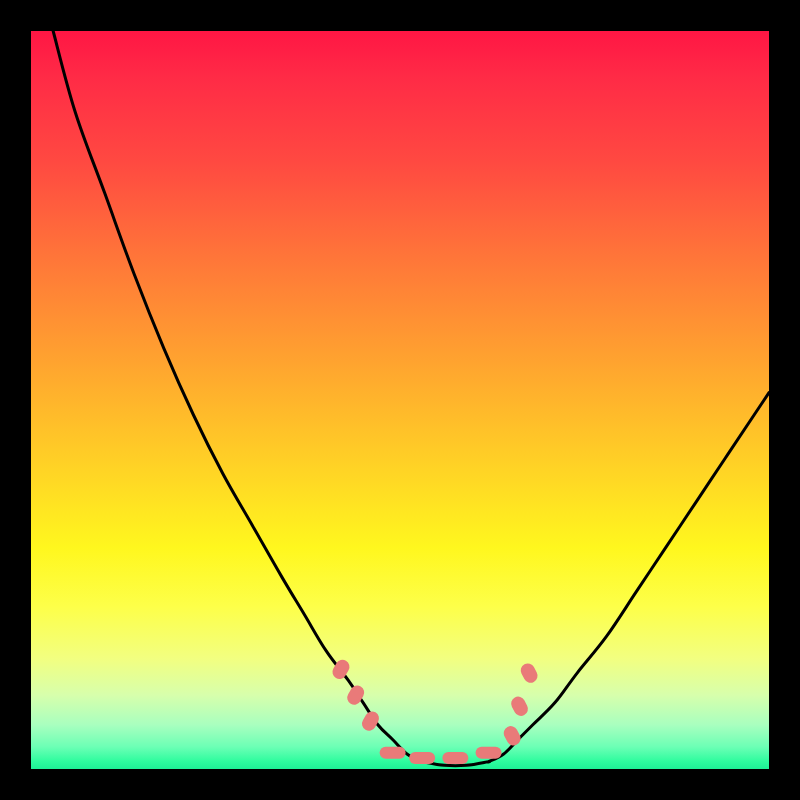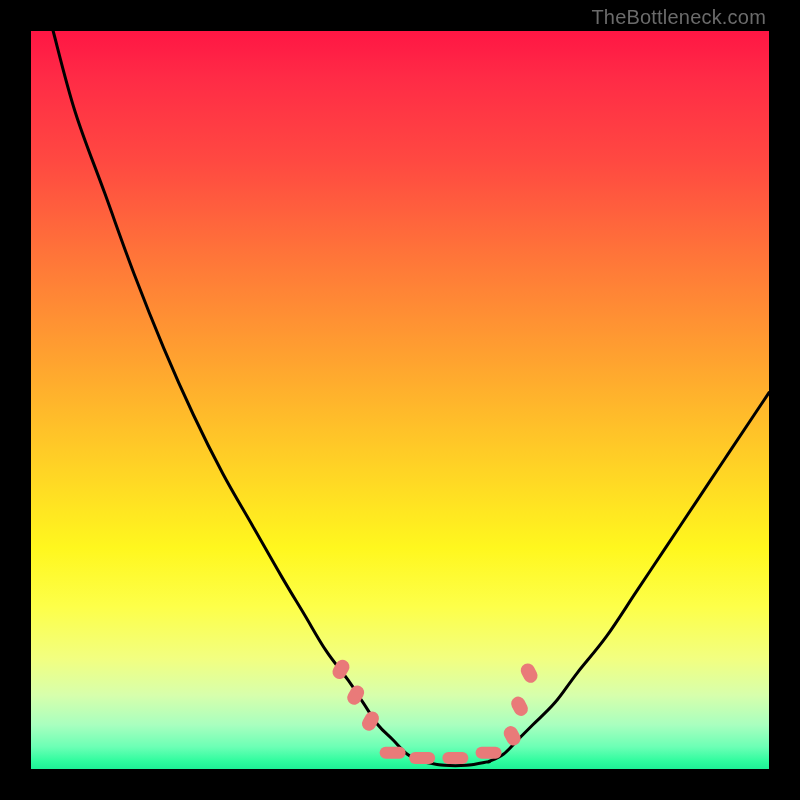--- a/index.html
+++ b/index.html
@@ -59,21 +59,20 @@
     width: 738px;
     height: 738px;
     overflow: visible;
   }
 </style>
 </head>
 <body>
 
 <div class="frame">
 
-  <div class="attribution">TheBottleneck.com</div>
 
   <div class="plot-area">
     <svg class="curves" viewBox="0 0 738 738" preserveAspectRatio="none">
       <g id="curve-group">
           <path d="M 22.14 0 C 26.1252 14.61239999999999 34.9812 51.95519999999995 44.28 81.17999999999995 C 53.5788 110.40479999999995 63.172799999999995 133.1352 73.8 162.36 C 84.4272 191.58480000000003 92.6928 215.64359999999996 103.32000000000001 243.53999999999996 C 113.94720000000001 271.4364 122.2128 292.10040000000004 132.84 317.34000000000003 C 143.4672 342.5796 151.73280000000003 361.17719999999997 162.36 383.76 C 172.9872 406.3428 181.2528 422.874 191.88 442.8 C 202.50719999999998 462.726 210.7728 475.8624 221.4 494.46 C 232.02720000000002 513.0576 241.62120000000002 530.1792 250.92000000000002 546.12 C 260.2188 562.0608 265.0896 569.736 273.06 583.02 C 281.0304 596.304 287.2296 607.9644 295.2 619.92 C 303.1704 631.8756 310.698 640.1412 317.34 649.44 C 323.98199999999997 658.7388000000001 326.7864 663.6096 332.1 671.58 C 337.41360000000003 679.5504000000001 341.54639999999995 687.078 346.85999999999996 693.72 C 352.17359999999996 700.3620000000001 356.3064 703.1664000000001 361.62 708.48 C 366.9336 713.7936 371.0664 719.2548 376.38 723.24 C 381.6936 727.2252 388.4832 729.2916 391.14000000000004 730.62 C 393.7968000000001 731.9484 387.1548 729.9558000000001 391.14000000000004 730.62 C 395.12520000000006 731.2841999999999 405.30960000000005 733.6458 413.28000000000003 734.31 C 421.2504 734.9741999999999 427.4496 734.9741999999999 435.41999999999996 734.31 C 443.39039999999994 733.6458 453.5748 731.2841999999999 457.56 730.62 C 461.5452 729.9558000000001 454.9032 731.9484 457.56 730.62 C 460.2168 729.2916 467.0064 727.2252 472.32 723.24 C 477.6336 719.2548 481.76640000000003 713.7936 487.08000000000004 708.48 C 492.39360000000005 703.1664000000001 495.19800000000004 700.3620000000001 501.84000000000003 693.72 C 508.482 687.078 516.0096 680.8788000000001 523.98 671.58 C 531.9504000000001 662.2812 536.8212 654.0156 546.12 642.06 C 555.4188 630.1043999999999 565.0128 619.7724 575.64 605.16 C 586.2672 590.5476 594.5328 576.8208 605.16 560.88 C 615.7872 544.9392 624.0527999999999 532.5408 634.68 516.6 C 645.3072 500.6592 653.5728 488.2608 664.2 472.32 C 674.8272000000001 456.37919999999997 683.0927999999999 443.98080000000004 693.7199999999999 428.04 C 704.3471999999999 412.0992 715.2696 395.7156 723.24 383.76 C 731.2104 371.8044 735.3432 365.6052 738 361.62" fill="none" stroke="#000000" stroke-width="3" stroke-linecap="round" stroke-linejoin="round"></path>
         </g>
       <g id="marker-group">
           <rect x="302.96" y="628.37" width="14" height="20" rx="7" ry="7" fill="#e97a79" transform="rotate(30 309.96 638.37)"></rect>
           <rect x="317.72" y="654.2" width="14" height="20" rx="7" ry="7" fill="#e97a79" transform="rotate(30 324.72 664.2)"></rect>
           <rect x="332.48" y="680.03" width="14" height="20" rx="7" ry="7" fill="#e97a79" transform="rotate(30 339.48 690.03)"></rect>

